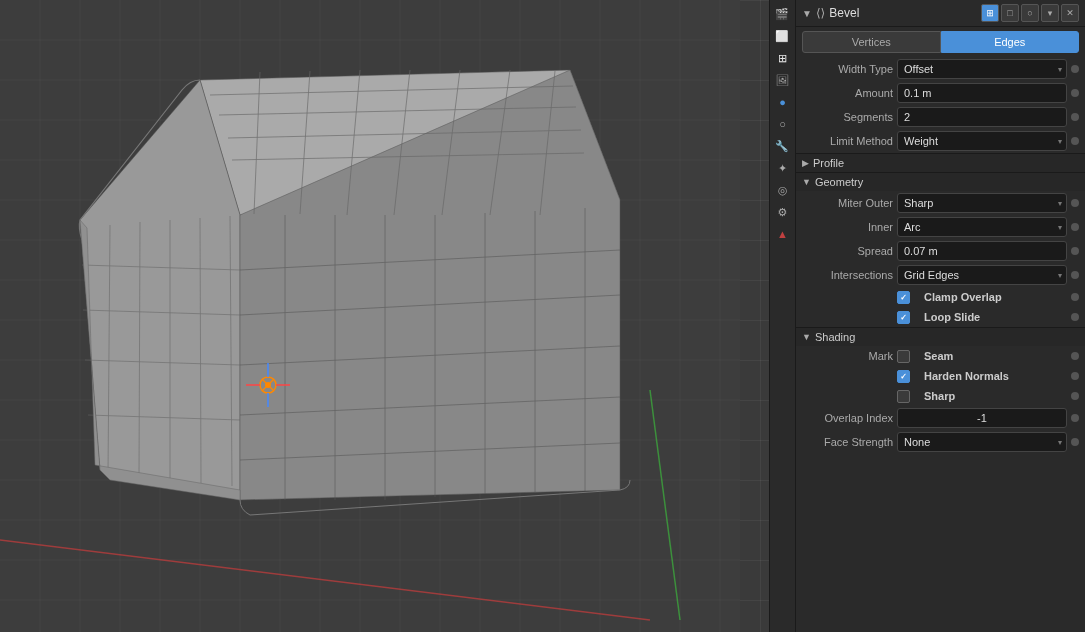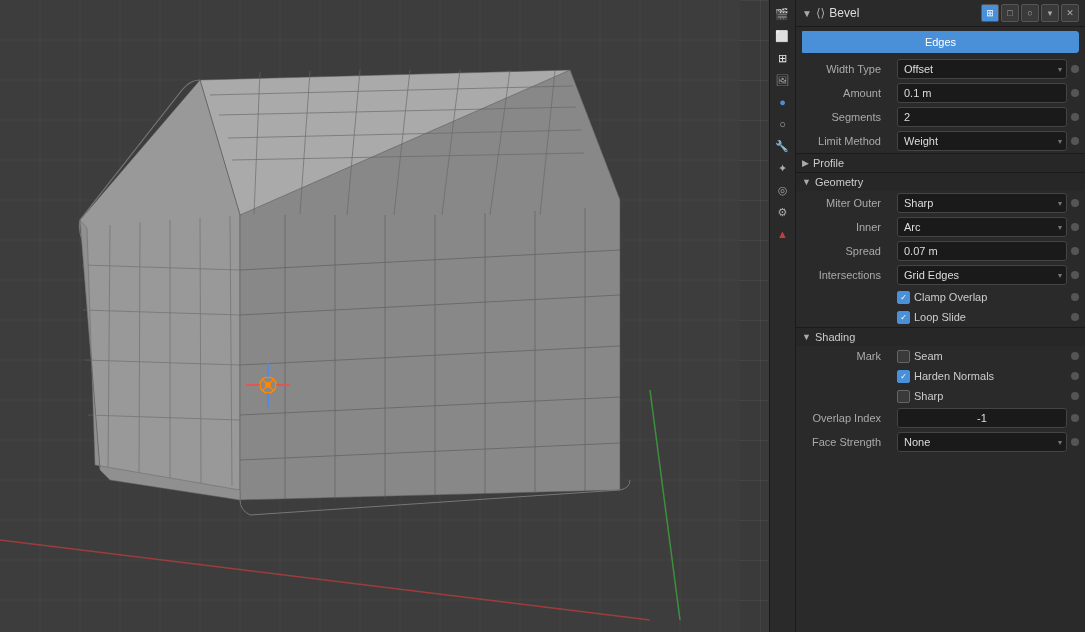--- a/index.html
+++ b/index.html
@@ -130,21 +130,21 @@
     .prop-row {
       display: flex;
       align-items: center;
       padding: 2px 6px;
       min-height: 22px;
     }
 
     .prop-label {
       width: 95px;
       text-align: right;
-      padding-right: 16px;
+      padding-right: 4px;
       color: #aaa;
       font-size: 11px;
       flex-shrink: 0;
     }
 
     .prop-value {
       flex: 1;
       height: 20px;
       background: #1a1a1a;
       border: 1px solid #444;
@@ -202,22 +202,23 @@
       padding: 2px 6px;
       min-height: 20px;
     }
     .checkbox-label-offset {
       width: 95px;
       flex-shrink: 0;
     }
     .checkbox-item {
       display: flex;
       align-items: center;
-      gap: 4px;
+      gap: 14px;
       flex: 1;
+      font-weight: bold;
     }
     .cb {
       width: 13px;
       height: 13px;
       background: #3a3a3a;
       border: 1px solid #666;
       border-radius: 2px;
       display: flex;
       align-items: center;
       justify-content: center;
@@ -416,20 +417,21 @@
     <div class="header-icons">
       <div class="header-btn active">⊞</div>
       <div class="header-btn">□</div>
       <div class="header-btn">○</div>
       <div class="header-btn">▾</div>
       <div class="header-btn">✕</div>
     </div>
   </div>
 
   <div id="bevel-tabs">
+    <div class="tab-btn">Vertices</div>
     <div class="tab-btn active">Edges</div>
   </div>
 
   <div class="prop-row">
     <div class="prop-label">Width Type</div>
     <div class="prop-value">
       <span>Offset</span>
       <span class="chevron">▾</span>
     </div>
     <div class="prop-dot"></div>

